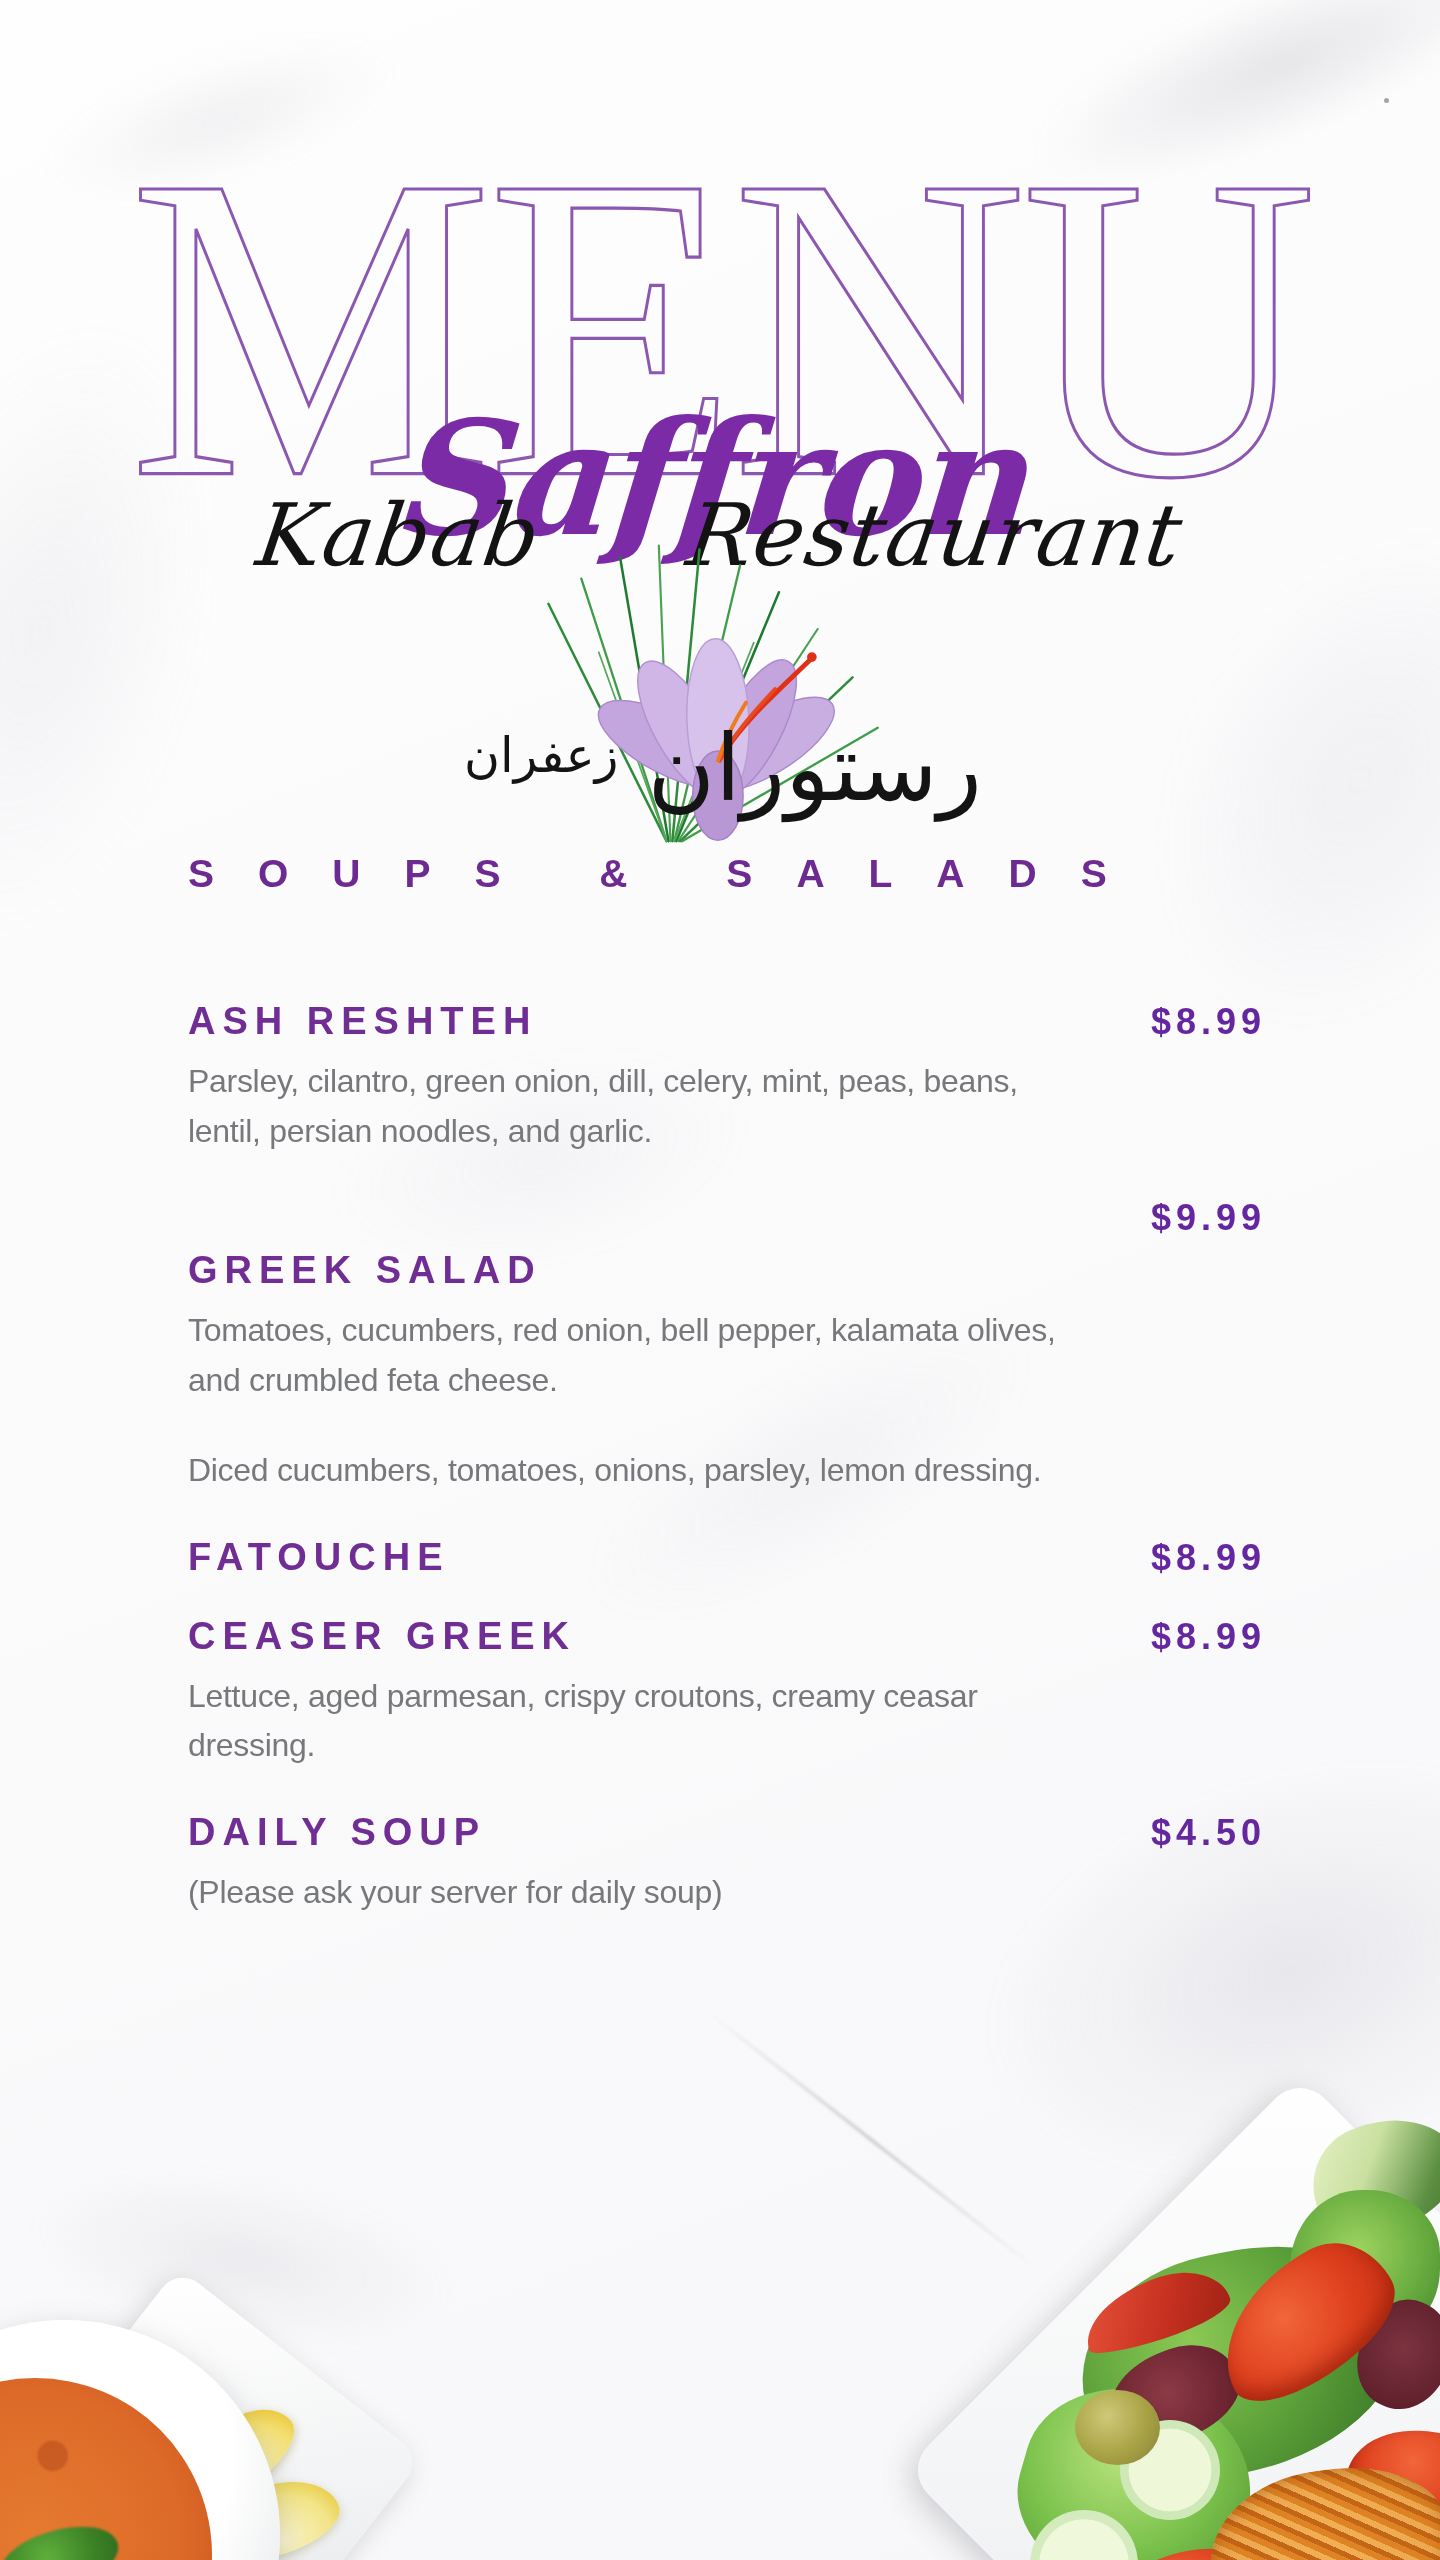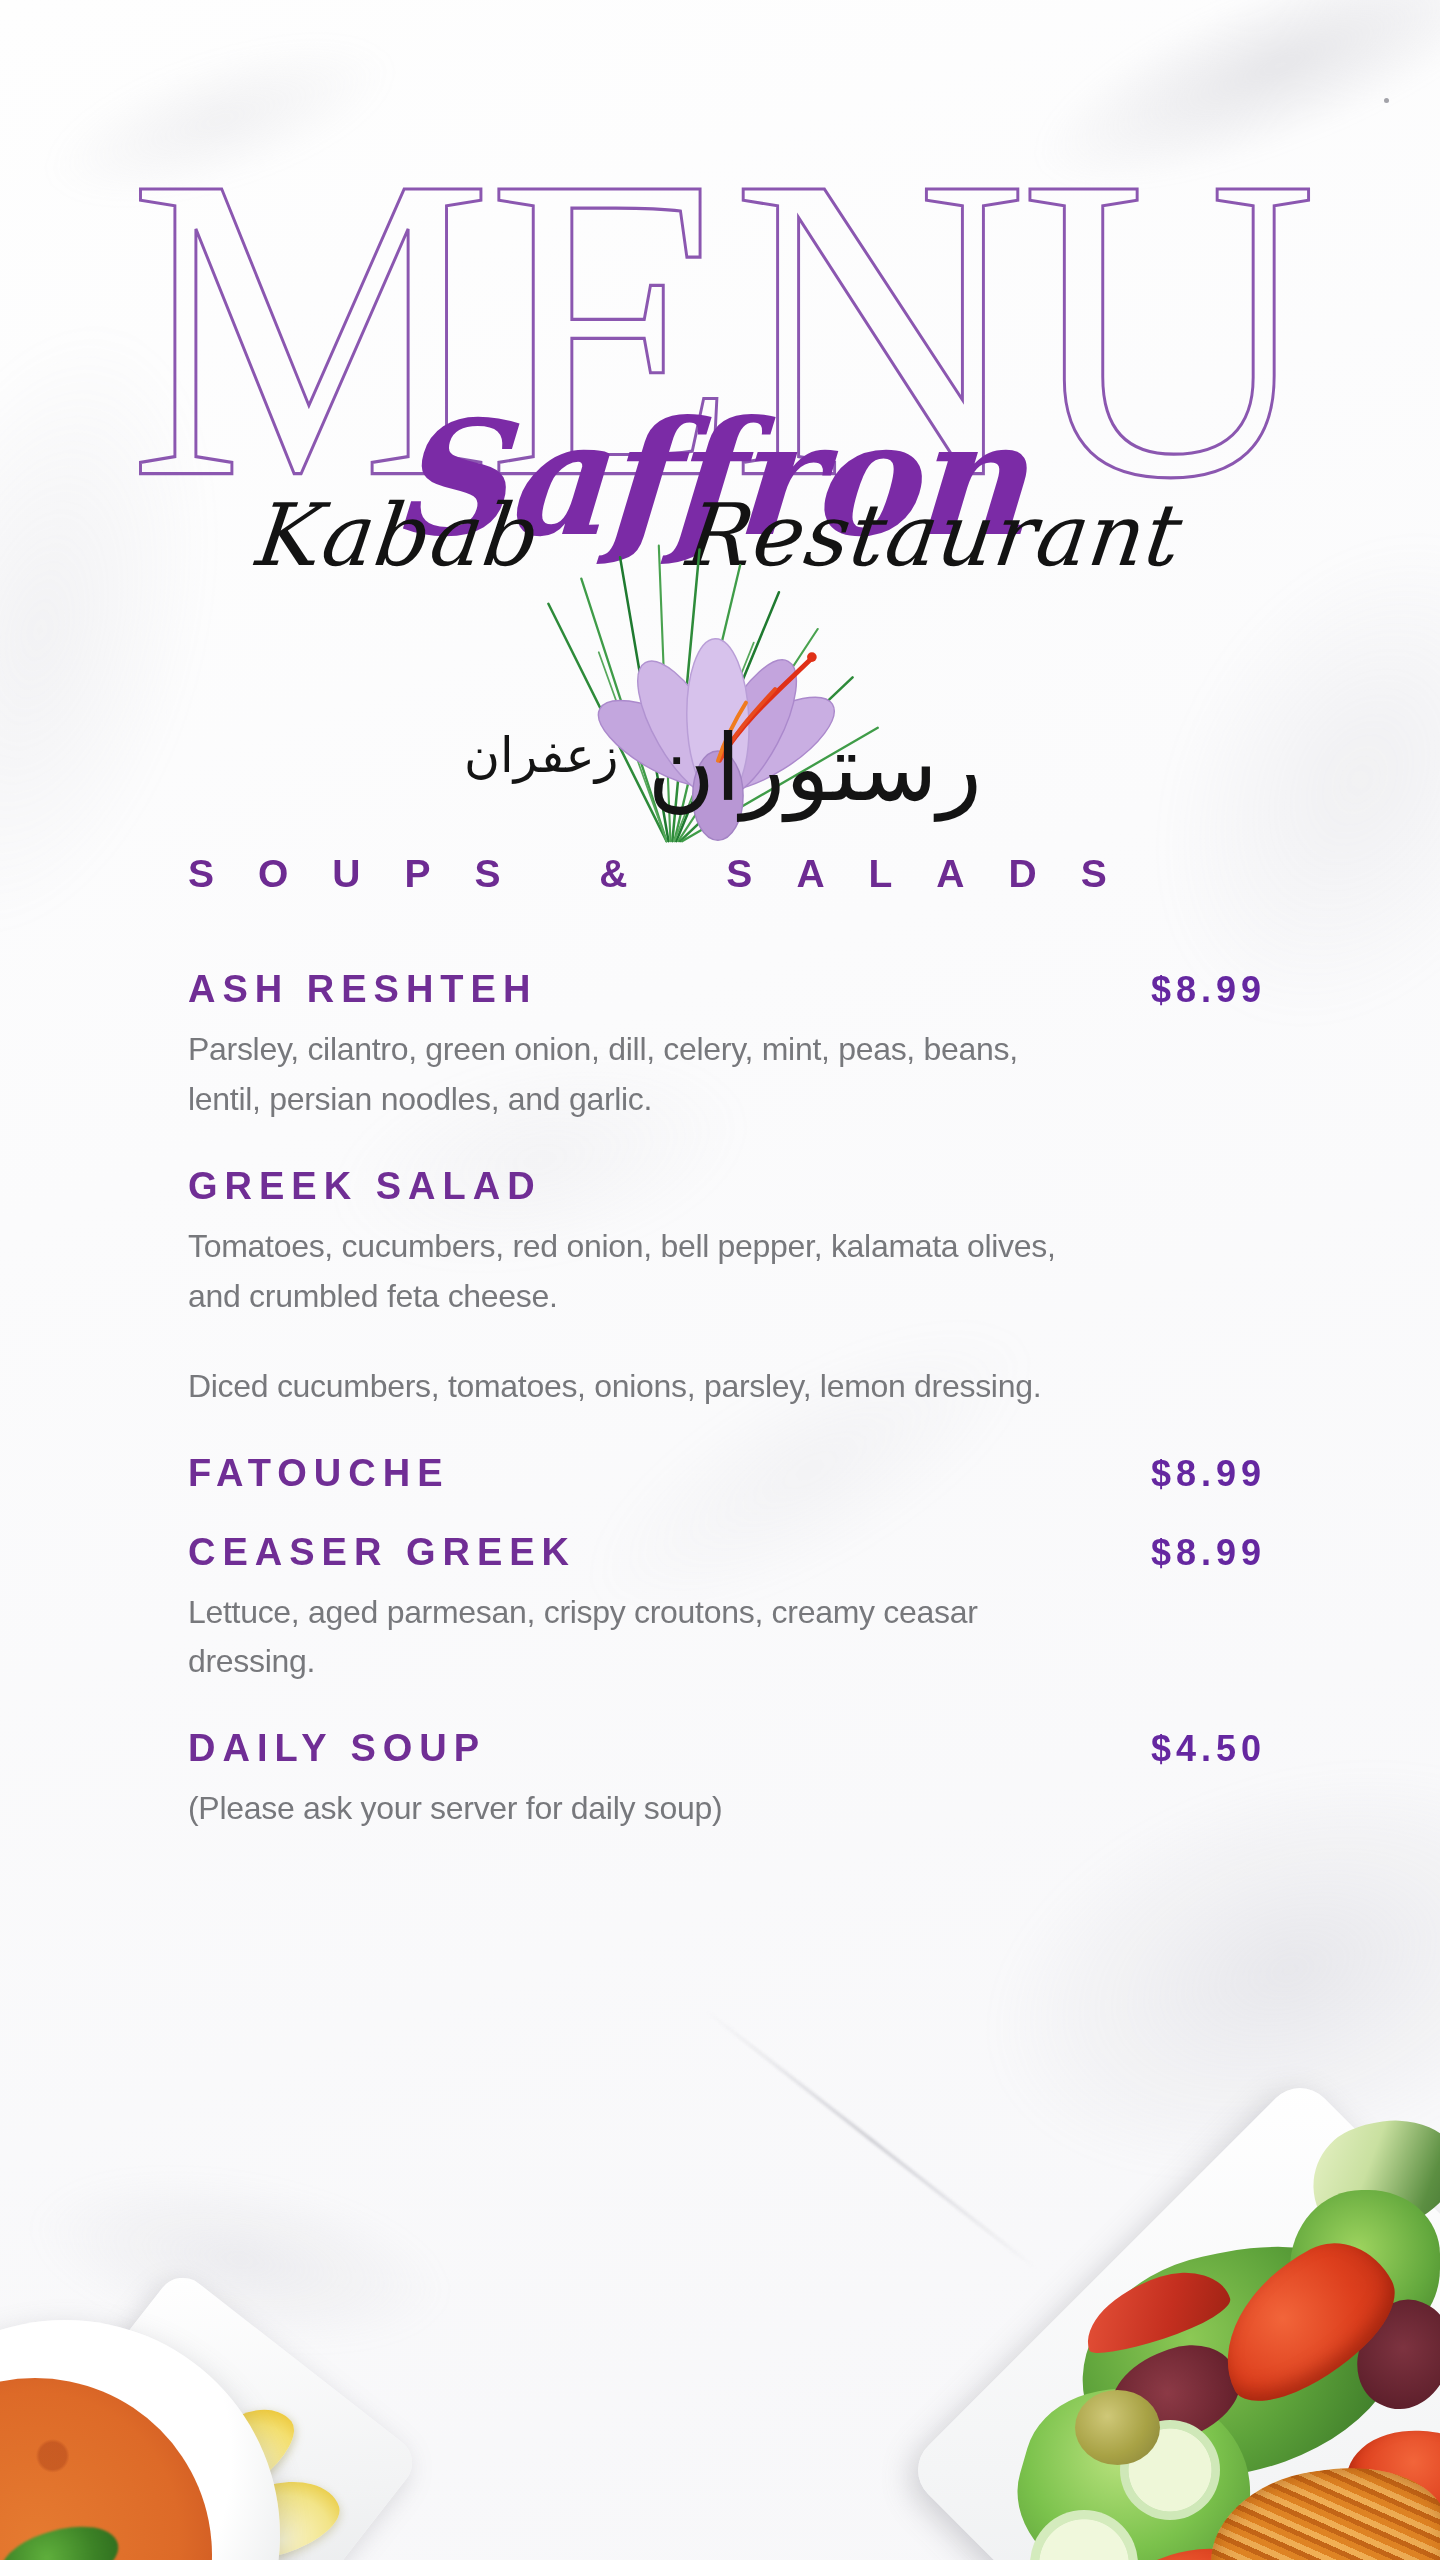--- a/index.html
+++ b/index.html
@@ -66,21 +66,21 @@
   
   .section-title{
     position:absolute;left:188px;top:852px;width:1110px;
     font-size:39px;font-weight:bold;letter-spacing:44px;
     color:#6d2b92;white-space:nowrap;
   }
   .items{
     position:absolute;left:188px;top:968px;width:1078px;
   }
   .item{margin-bottom:36px;}
-  .item-head{display:flex;justify-content:space-between;align-items:baseline;margin-bottom:14px;}
+  .item-head{display:flex;justify-content:space-between;align-items:baseline;margin-bottom:14px;margin-top:32px;}
   .item.price-above .item-head{flex-direction:column;align-items:stretch;}
   .item.price-above .item-price{text-align:right;margin-bottom:10px;}
   .item-name{
     font-size:38px;font-weight:bold;letter-spacing:7px;color:#702e95;
   }
   .item-price{
     font-size:36px;font-weight:bold;letter-spacing:5px;color:#6527a0;white-space:nowrap;
   }
   .item-desc{
     font-size:32px;line-height:1.56;color:#77787c;letter-spacing:-0.3px;
@@ -236,20 +236,21 @@
     <div class="item">
       <div class="item-head">
         <div class="item-name">ASH RESHTEH</div>
         <div class="item-price">$8.99</div>
       </div>
       <div class="item-desc">Parsley, cilantro, green onion, dill, celery, mint, peas, beans,
 lentil, persian noodles, and garlic.</div>
     </div>
     <div class="item price-above">
       <div class="item-head">
+        <div class="item-price">$9.99</div>
         <div class="item-name">GREEK SALAD</div>
       </div>
       <div class="item-desc">Tomatoes, cucumbers, red onion, bell pepper, kalamata olives,
 and crumbled feta cheese.</div>
     </div>
     <div class="item">
       <div class="item-desc">Diced cucumbers, tomatoes, onions, parsley, lemon dressing.</div>
     </div>
     <div class="item">
       <div class="item-head">

